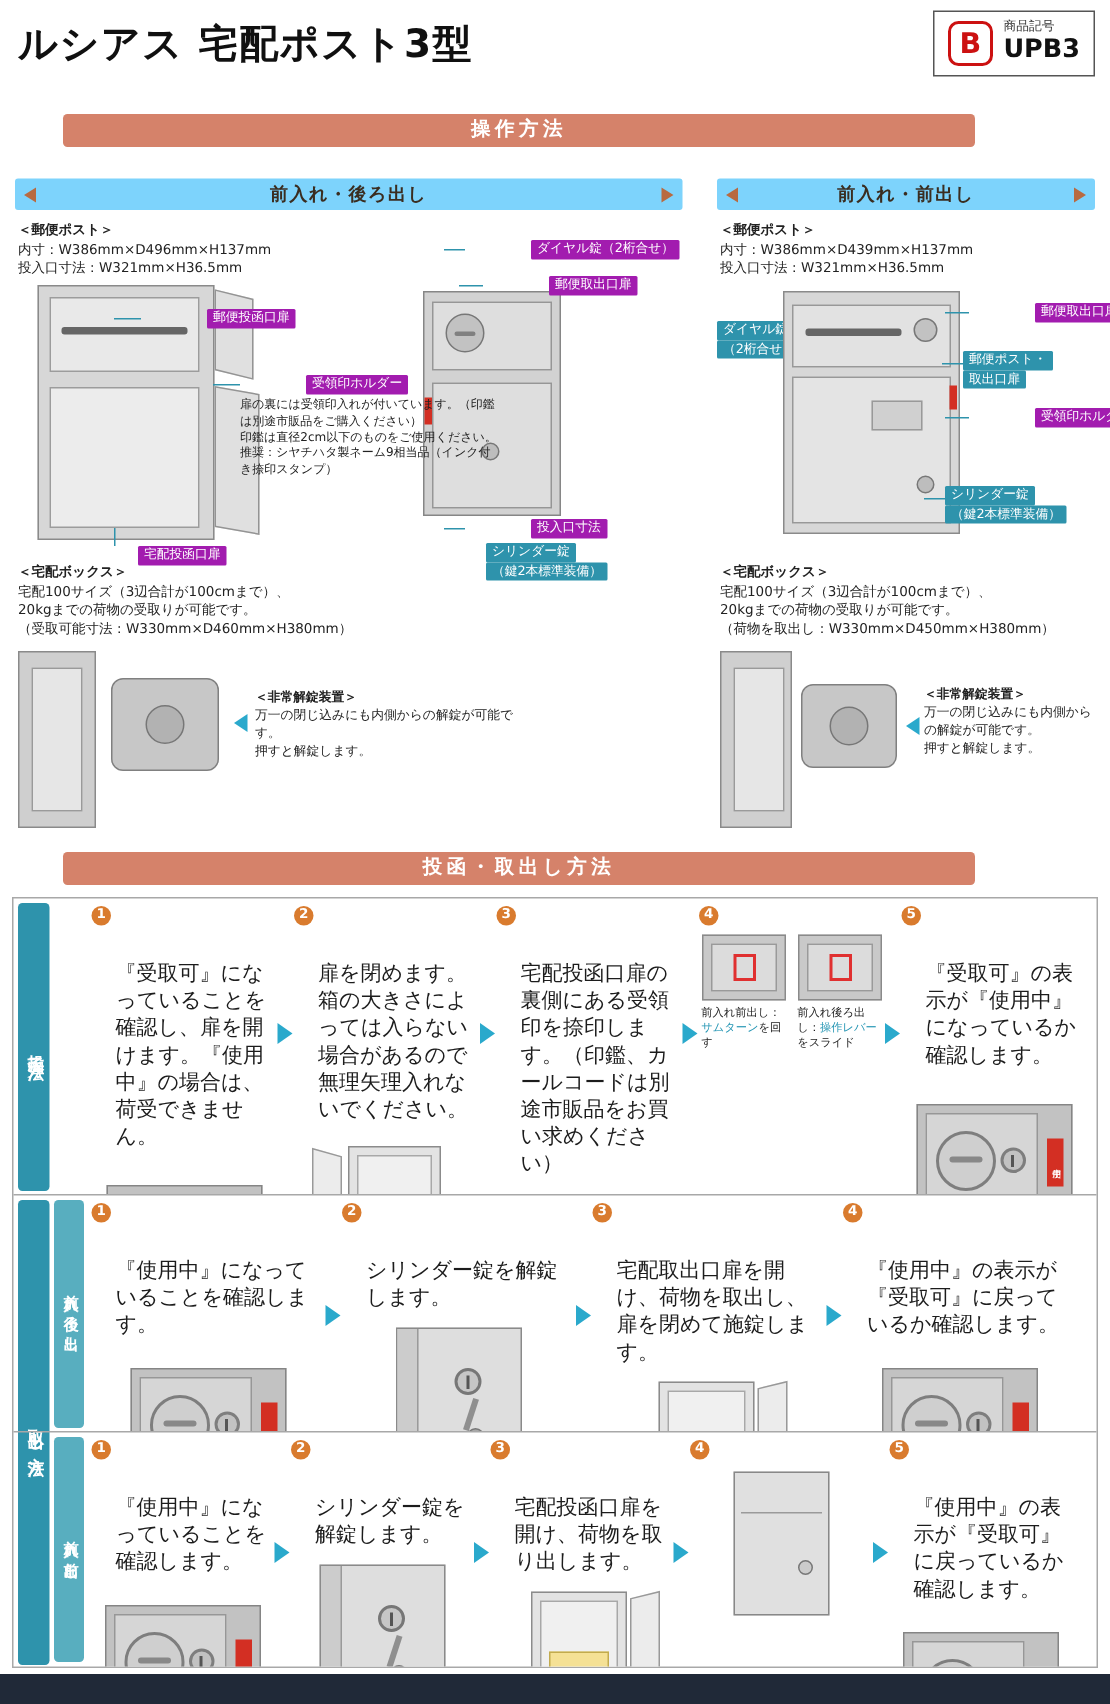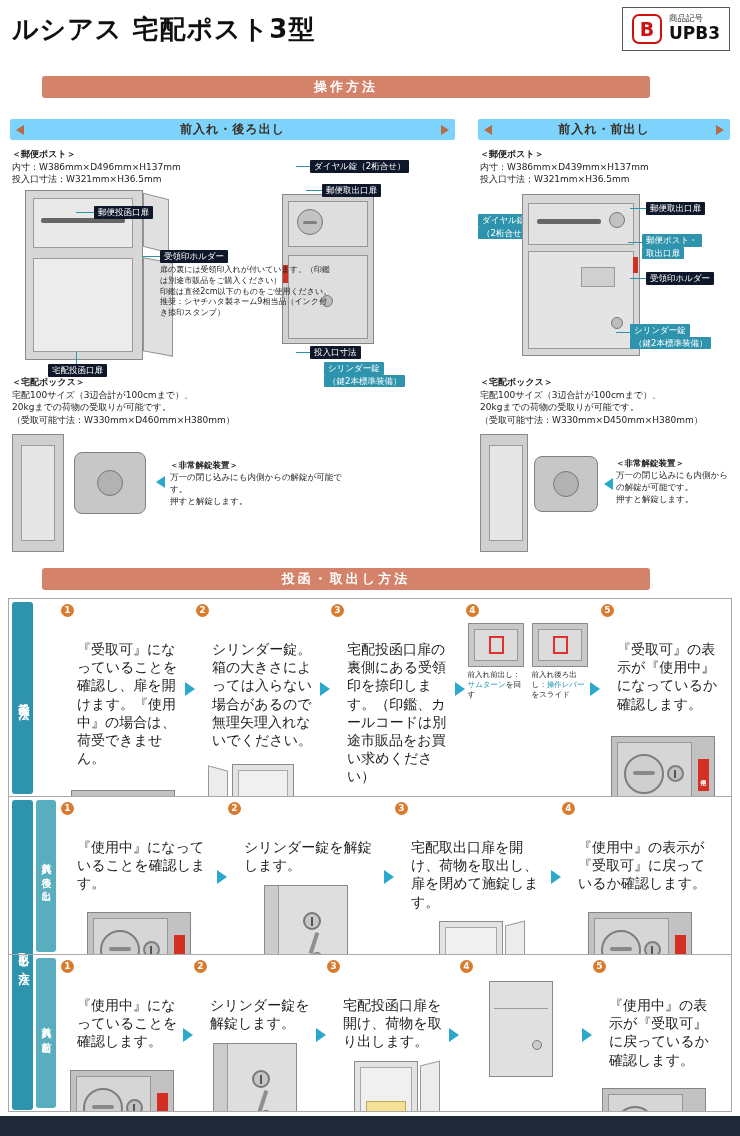--- a/index.html
+++ b/index.html
@@ -18,21 +18,21 @@
   .banner { position:absolute; left:10px; width:608px; height:22px; background:#d5826a; border-radius:3px; color:#fff; font-size:13px; font-weight:bold; text-align:center; line-height:22px; letter-spacing:3px;margin-left:32px; }
   .colhead { position:absolute; top:119px; height:21px; background:#7dd3fc; border-radius:2px; display:flex; align-items:center; justify-content:center; font-size:12px; font-weight:bold; color:#3a2d20; letter-spacing:1px; }
   .tri-l { position:absolute; left:6px; width:0; height:0; border-top:5px solid transparent; border-bottom:5px solid transparent; border-right:8px solid #b86a40; }
   .tri-r2 { position:absolute; right:6px; width:0; height:0; border-top:5px solid transparent; border-bottom:5px solid transparent; border-left:8px solid #b86a40; }
 
   
   #diagL { position:absolute; left:10px; top:146px; width:445px; height:412px; }
   #diagR { position:absolute; left:478px; top:146px; width:252px; height:412px; }
   .spec { position:absolute; font-size:9px; line-height:1.4; color:#222; }
   .spec-t { font-weight:bold; }
-  .chip { position:absolute; background:#0f172a; color:#fff; font-size:8.5px; line-height:1.25; padding:1px 4px; white-space:nowrap; border-radius:1px; }
+  .chip { position:absolute; background:#a21caf; color:#fff; font-size:8.5px; line-height:1.25; padding:1px 4px; white-space:nowrap; border-radius:1px;margin-left:44px; }
   .chip2 { position:absolute; }
   .chip2 div { background:#2e93ac; color:#fff; font-size:8.5px; line-height:1.25; padding:1px 4px; white-space:nowrap; border-radius:1px; display:table; }
   .lline { position:absolute; background:#2e93ac; }
   .note { position:absolute; font-size:8px; line-height:1.35; color:#222; }
   .blocktxt { position:absolute; font-size:9px; line-height:1.4; color:#222; }
 
   .postA { position:absolute; left:15px; top:44px; width:152px; height:172px; }
   .pa-body { position:absolute; left:0; top:0; width:118px; height:170px; background:#d7d7d7; border:1px solid #8a8a8a; }
   .pa-mail { position:absolute; left:8px; top:8px; width:100px; height:50px; background:#e9e9e9; border:1px solid #9c9c9c; }
   .pa-slot { position:absolute; left:16px; top:28px; width:84px; height:5px; background:#666; border-radius:2px; }
@@ -262,21 +262,21 @@
   <div class="chip2" style="left:152px;top:178px;">
     <div>シリンダー錠</div>
     <div>（鍵2本標準装備）</div>
   </div>
   <div class="lline" style="left:138px;top:186px;width:14px;height:1px;"></div>
 
   <div class="blocktxt" style="left:2px;top:230px;">
     <div class="spec-t">＜宅配ボックス＞</div>
     <div>宅配100サイズ（3辺合計が100cmまで）、</div>
     <div>20kgまでの荷物の受取りが可能です。</div>
-    <div>（受取可能寸法：W330mm×D450mm×H380mm）</div>
+    <div>（荷物を取出し：W330mm×D450mm×H380mm）</div>
   </div>
 
   <div class="empost" style="left:2px;top:288px;width:48px;">
     <div class="em-in"></div>
   </div>
   <div class="emdev" style="left:56px;top:310px;width:64px;height:56px;">
     <div class="em-btn"></div>
   </div>
   <i class="em-arrow" style="left:126px;top:332px;"></i>
   <div class="blocktxt" style="left:138px;top:312px;width:112px;font-size:8.5px;">
@@ -311,21 +311,21 @@
           </div>
         </div>
       </div>
       <div class="sarrow">
           <i class="tri-r"></i>
         </div>
 
       <div class="step">
         <div class="shead">
           <span class="num">2</span>
-          <span class="stxt">シリンダー錠。箱の大きさによっては入らない場合があるので無理矢理入れないでください。</span>
+          <span class="stxt">扉を閉めます。箱の大きさによっては入らない場合があるので無理矢理入れないでください。</span>
         </div>
         <div class="imgzone">
           <div class="p-insert">
             <div class="bx" style="left:26px;top:2px;width:62px;height:88px;"></div>
             <div class="bxin" style="left:32px;top:8px;width:50px;height:76px;"></div>
             <div class="pkg" style="left:38px;top:36px;width:40px;height:44px;"></div>
             <div class="flap" style="left:2px;top:6px;width:20px;height:80px;transform:skewY(16deg);"></div>
             <i class="arr-r" style="left:6px;top:40px;"></i>
           </div>
         </div>

